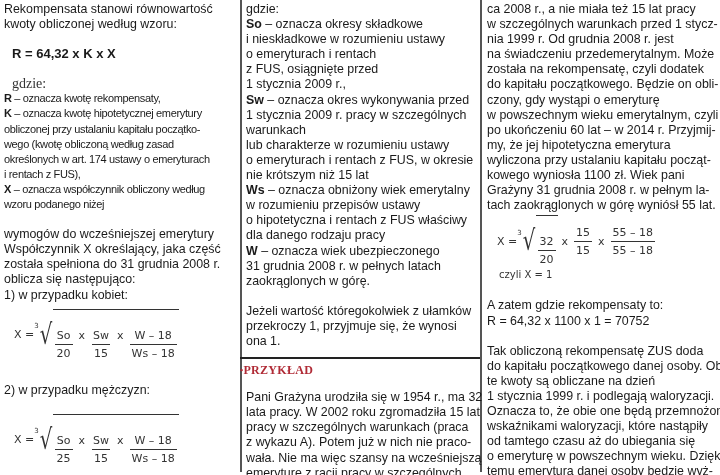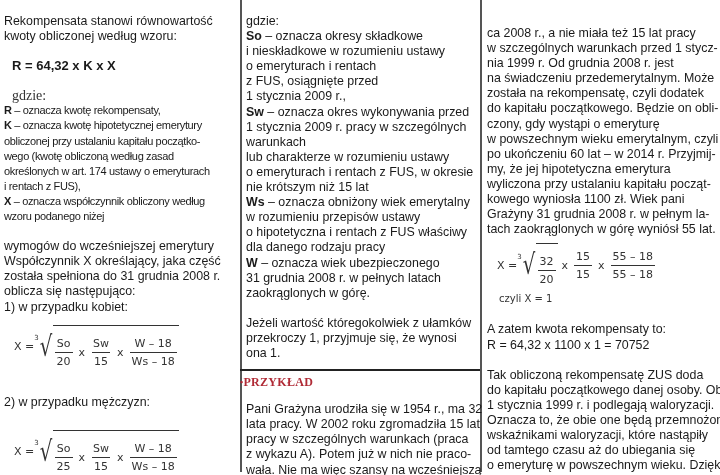--- a/index.html
+++ b/index.html
@@ -1,18 +1,18 @@
 <!DOCTYPE html>
 <html><head>
 <meta charset="utf-8">
 <style>
   html, body { margin:0; padding:0; background:#ffffff; }
   body { width:720px; height:475px; overflow:hidden; position:relative;
          font-family:"Liberation Sans", "DejaVu Sans", sans-serif; color:#1a1a1a; }
-  .col { position:absolute; top:12px; height:384px; font-size:12.4px; line-height:15.1px; box-sizing:border-box; }
+  .col { position:absolute; top:0; height:384px; font-size:12.4px; line-height:15.1px; box-sizing:border-box; }
   .col1 { left:4px; width:232px; }
   .col2 { left:246px; width:228px; }
   .col3 { left:487px; width:232px; }
   .vrule { position:absolute; top:0; width:1.5px; background:#555; }
   .vr1 { left:240px; height:472px; }
   .vr2 { left:480px; height:472px; }
   p { margin:0; }
   .line { display:block; white-space:nowrap; }
   .b { font-weight:bold; }
   .gap { height:15px; }
@@ -21,21 +21,21 @@
   .narrow { letter-spacing:-0.35px; font-size:11px; }
   
   .math { display:flex; align-items:center; font-family:"DejaVu Sans", sans-serif; font-size:11px; color:#333; height:44px; }
   .math .sym { margin:0 4px; }
   .frac { display:inline-flex; flex-direction:column; align-items:center; margin:0 2px; }
   .frac .num { padding:0 2px 1px; }
   .frac .den { border-top:1px solid #333; padding:1px 2px 0; }
   .root { display:inline-flex; align-items:center; position:relative; }
   .root .idx { font-size:7px; position:relative; top:-8px; margin-right:-2px; }
   .root .rad { font-size:28px; line-height:28px; transform:scaleX(0.7); margin-right:-2px; }
-  .root .under { border-top:1.2px solid #333; display:inline-flex; align-items:center; padding-top:10px; }
+  .root .under { border-top:1.2px solid #333; display:inline-flex; padding-top:18px; }
   .czyli { font-size:10px; font-family:"DejaVu Sans", sans-serif; color:#333; margin:4px 0 8px 12px; }
   .hrule { height:2px; background:#222; margin:8px -6px 4px -6px; }
   .przyklad { color:#b02b36; font-family:"Liberation Serif", "DejaVu Serif", serif; font-weight:bold; font-size:12px; letter-spacing:0.3px; margin-left:-6px; }
   .bullet { color:#b02b36; font-size:9px; vertical-align:1px; }
 </style>
 </head>
 <body>
 
 <div class="vrule vr1"></div>
 <div class="vrule vr2"></div>
@@ -165,21 +165,21 @@
     <span class="line">lata pracy. W 2002 roku zgromadziła 15 lat</span>
     <span class="line">pracy w szczególnych warunkach (praca</span>
     <span class="line">z wykazu A). Potem już w nich nie praco-</span>
     <span class="line">wała. Nie ma więc szansy na wcześniejszą</span>
     <span class="line">emeryturę z racji pracy w szczególnych</span>
 
   </p>
 </div>
 
 <div class="col col3">
-  <p style="margin-top:14px;">
+  <p style="margin-top:2px;">
     <span class="line">ca 2008 r., a nie miała też 15 lat pracy</span>
     <span class="line">w szczególnych warunkach przed 1 stycz-</span>
     <span class="line">nia 1999 r. Od  grudnia 2008 r. jest</span>
     <span class="line">na świadczeniu przedemerytalnym. Może</span>
     <span class="line">została na rekompensatę, czyli dodatek</span>
     <span class="line">do kapitału początkowego. Będzie on obli-</span>
     <span class="line">czony, gdy wystąpi o emeryturę</span>
     <span class="line">w powszechnym wieku emerytalnym, czyli</span>
     <span class="line">po ukończeniu 60 lat – w 2014 r. Przyjmij-</span>
     <span class="line">my, że jej hipotetyczna emerytura</span>
@@ -207,27 +207,28 @@
       </span>
     <span class="sym">x</span>
     <span class="frac">
         <span class="num">55 – 18</span>
         <span class="den">55 – 18</span>
       </span>
   </div>
   <div class="czyli">czyli X = 1</div>
   <div style="height:8px;"></div>
   <p>
-    <span class="line">A zatem kwota rekompensaty to:</span>
+    <span class="line">A zatem gdzie rekompensaty to:</span>
     <span class="line">R = 64,32 x 1100 x 1 = 70752</span>
   </p>
   <div class="gap"></div>
   <p>
     <span class="line">Tak obliczoną rekompensatę ZUS doda</span>
     <span class="line">do kapitału początkowego danej osoby. Obie</span>
+    <span class="line">te kwoty są obliczane na dzień</span>
     <span class="line">1 stycznia 1999 r. i podlegają waloryzacji.</span>
     <span class="line">Oznacza to, że obie one będą przemnożone</span>
     <span class="line">wskaźnikami waloryzacji, które nastąpiły</span>
     <span class="line">od tamtego czasu aż do ubiegania się</span>
     <span class="line">o emeryturę w powszechnym wieku. Dzięki</span>
     <span class="line">temu emerytura danej osoby będzie wyż-</span>
     <span class="line">sza.</span>
   </p>
 </div>
 

